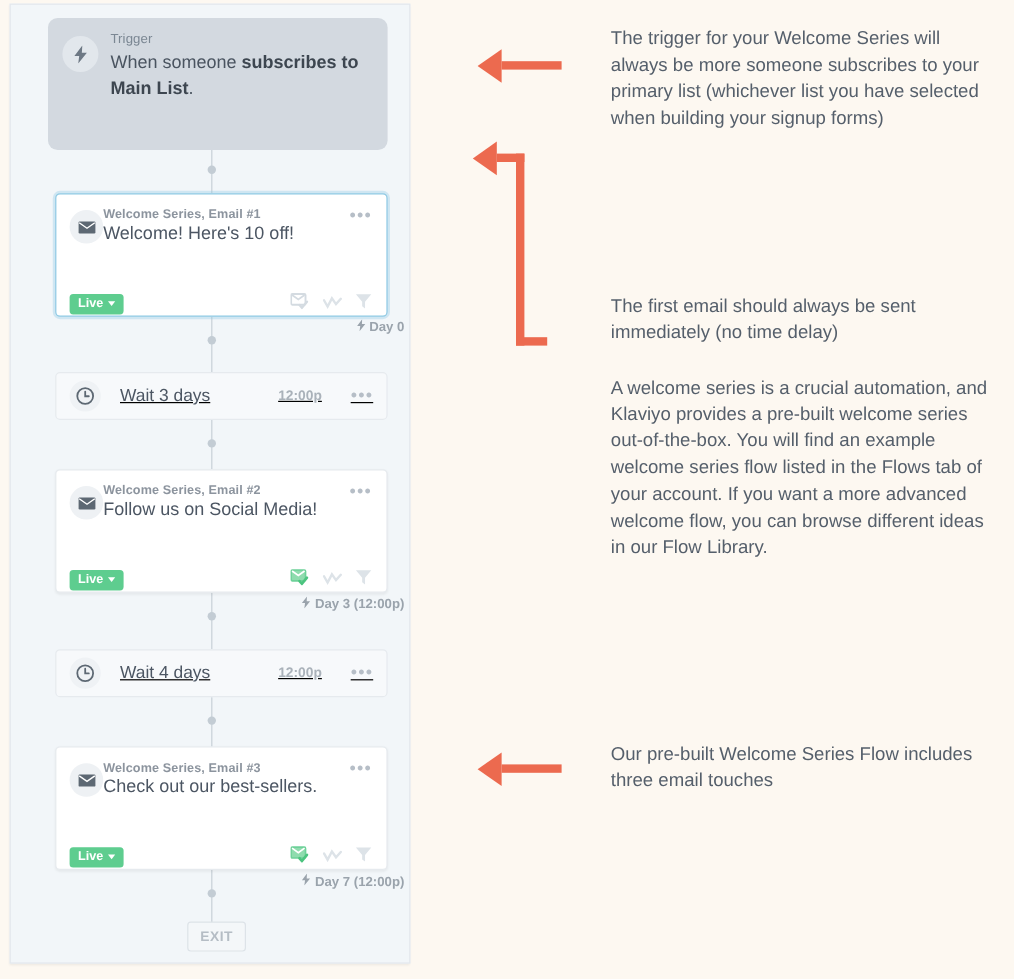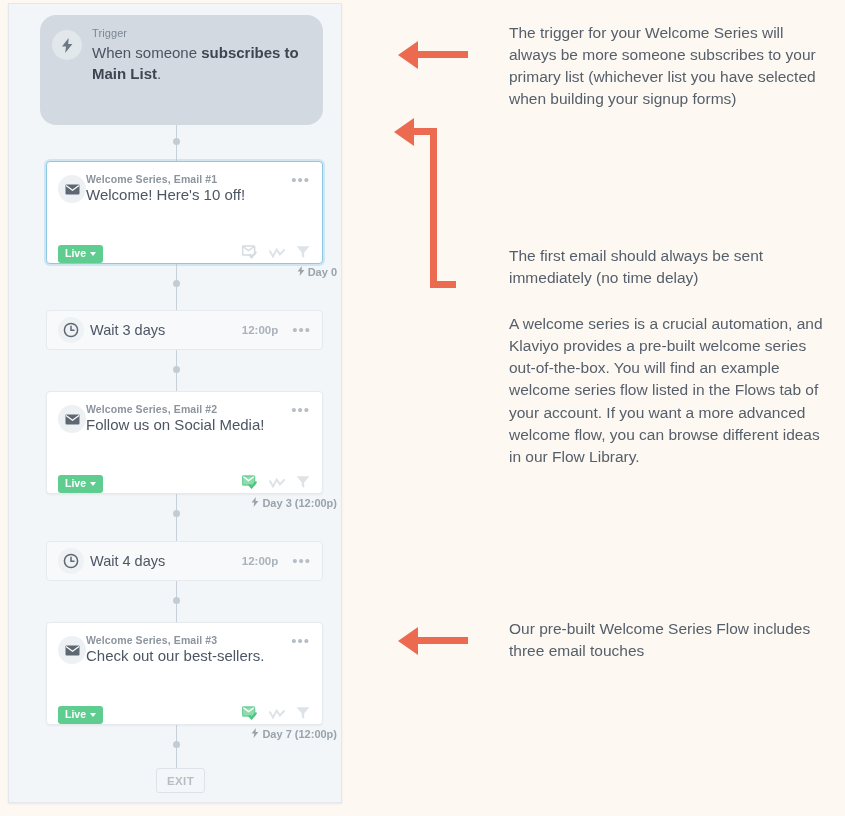--- a/index.html
+++ b/index.html
@@ -41,21 +41,21 @@
   }
 
   
   .trigger-card {
     position: absolute;
     left: 31px;
     top: 11px;
     width: 283px;
     height: 110px;
     background: #d3d9e0;
-    border-radius: 16px;
+    border-radius: 8px;
     padding: 12px 14px 0 12px;
     display: flex;
     gap: 10px;
   }
   .round-icon {
     width: 30px; height: 30px;
     border-radius: 50%;
     background: #e2e7ec;
     flex: 0 0 30px;
     display: flex;
@@ -179,21 +179,22 @@
     position: absolute;
     left: 37px;
     width: 277px;
     height: 40px;
     background: #f7f9fb;
     border: 1px solid #e6eaee;
     border-radius: 4px;
     display: flex;
     align-items: center;
     padding: 0 11px 0 11px;
-    gap: 6px;
+    gap: 16px;
+    text-decoration: underline;
   }
   .wait-icon-wrap {
     width: 26px; height: 26px;
     border-radius: 50%;
     background: #eff2f5;
     flex: 0 0 26px;
     display: flex; align-items: center; justify-content: center;
   }
   .wait-text {
     font-size: 14.5px;

